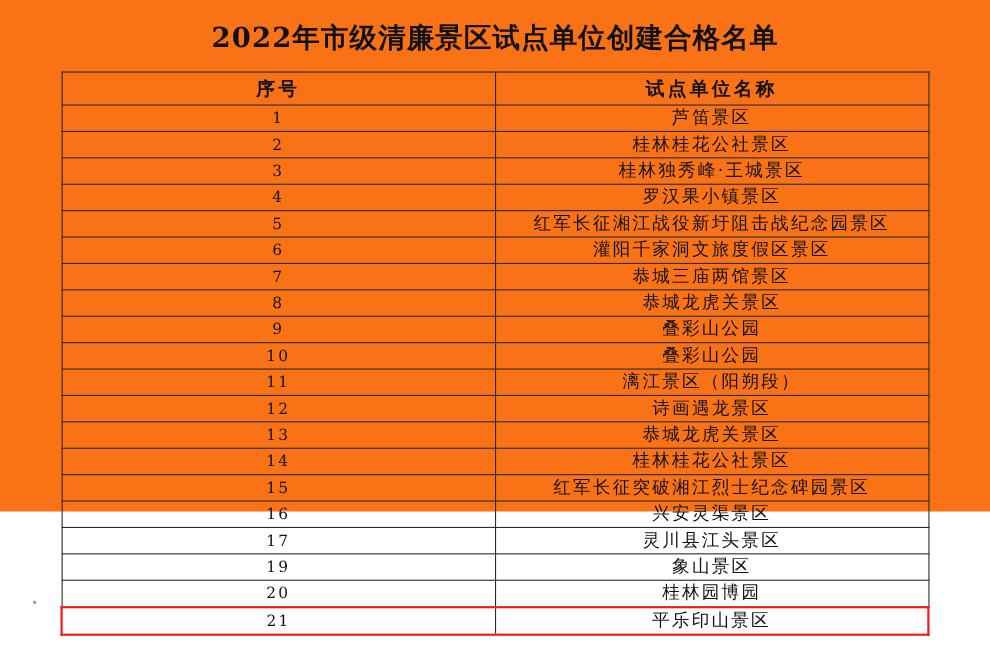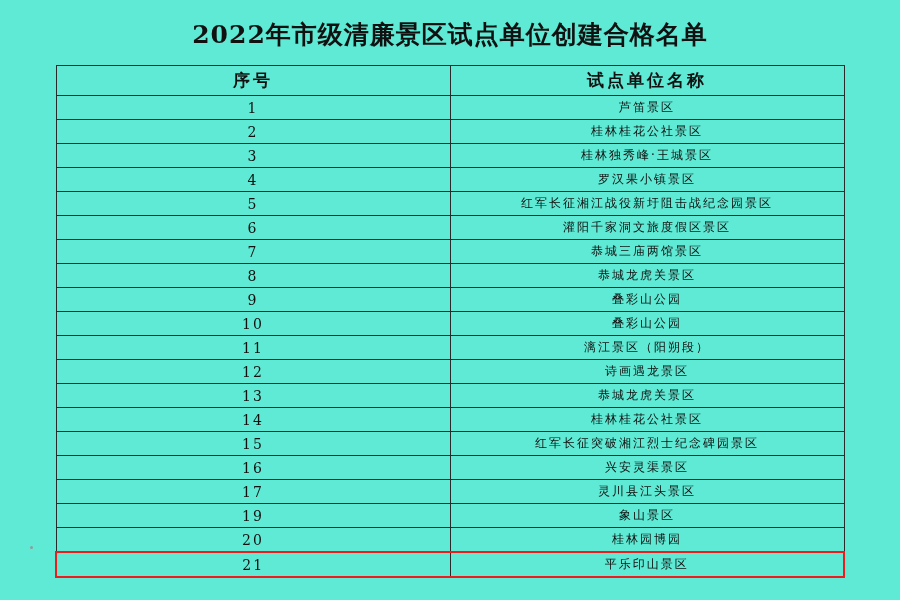--- a/index.html
+++ b/index.html
@@ -9,22 +9,22 @@
   body {
     width: 900px;
     height: 600px;
     background: #ffffff;
     font-family: "DejaVu Serif", serif;
     overflow: hidden;
   }
   .page {
     position: relative;
     width: 900px;
-    height: 600px;
-    background: #5eead4;
+    height: 465px;
+    background: #f97316;
   }
   .doc-title {
     text-align: center;
     font-family: "DejaVu Serif", serif;
     font-weight: bold;
     font-size: 25px;
     letter-spacing: 1px;
     color: #111111;
     padding-top: 18px;
     padding-bottom: 14px;
@@ -53,21 +53,21 @@
   }
   table.listing td.num {
     width: 118px;
     font-family: "DejaVu Serif", serif;
     font-size: 14px;
     height: 21px;
     letter-spacing: 2px;
   }
   table.listing td.name {
     font-family: "DejaVu Serif", serif;
-    font-size: 12px;
+    font-size: 16px;
     height: 21px;
     letter-spacing: 2px;
   }
   tr.highlight td {
     border-top: 2px solid #0ea5e9;
     border-bottom: 2px solid #ee1c1c;
   }
   tr.highlight td.num {
     border-left: 2px solid #ee1c1c;
   }

